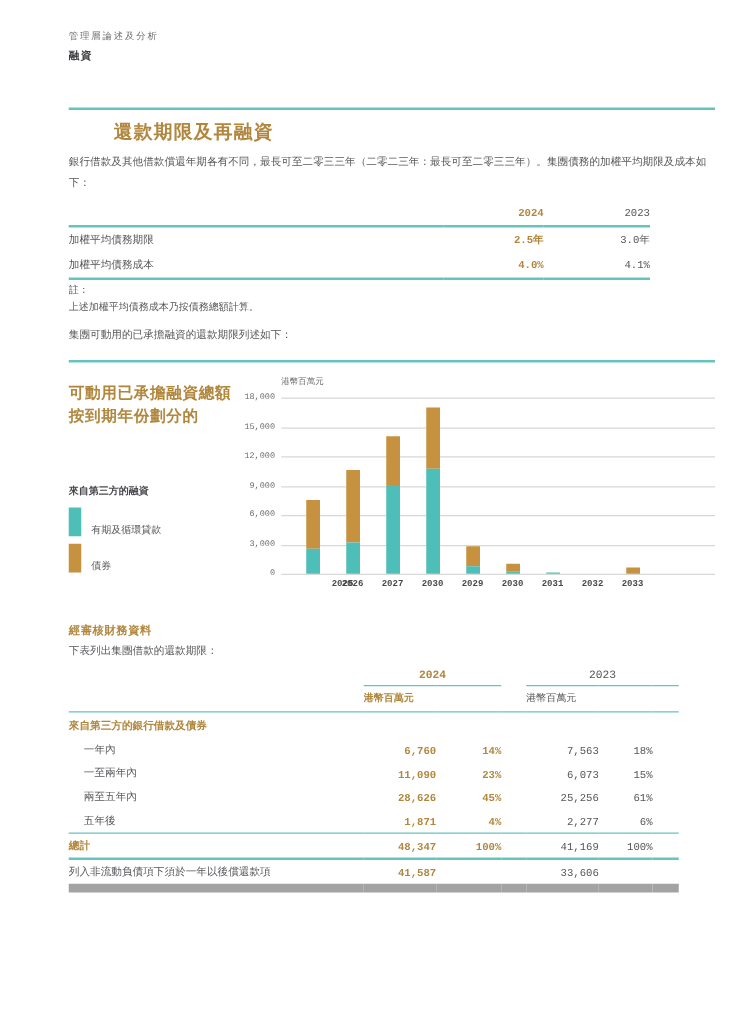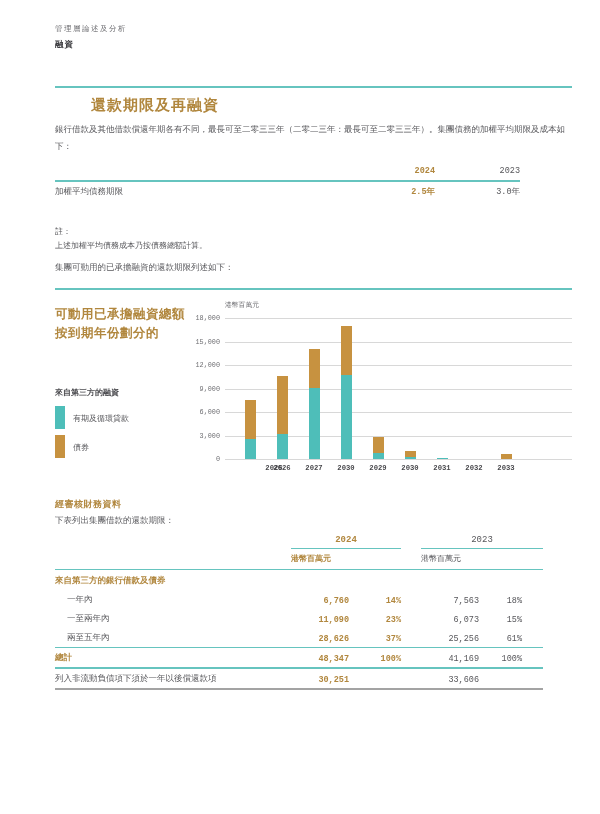--- a/index.html
+++ b/index.html
@@ -28,21 +28,21 @@
   .gray{color:#57575b;}
   
   .note-label{top:226px;left:55px;font-size:8px;color:#58585c;}
   .note-text{top:240px;left:55px;font-size:8px;color:#58585c;}
   .lead-out{top:262px;left:55px;font-size:8.5px;color:#58585c;}
   
   .chart-left{top:306px;left:55px;width:165px;}
   .chart-title{font-size:12.5px;font-weight:bold;color:#b1873e;line-height:1.55;letter-spacing:0.5px;}
   .legend{margin-top:42px;}
   .legend-title{font-size:8px;font-weight:bold;color:#4a4a4e;margin-bottom:8px;}
-  .legend-item{display:flex;align-items:center;margin-bottom:6px;}
+  .legend-item{display:flex;align-items:flex-end;margin-bottom:6px;}
   .legend-swatch{width:10px;height:23px;margin-right:8px;flex:0 0 auto;}
   .legend-label{font-size:8px;color:#58585c;padding-top:2px;}
   .chart-box{top:300px;left:225px;width:347px;}
   .chart-unit{font-size:6.8px;color:#6e6e72;margin-bottom:8px;}
   .plot{position:relative;width:347px;height:141px;}
   .gridline{position:absolute;left:0;width:347px;height:1px;background:#d8d8d8;}
   .ylabel{position:absolute;right:352px;transform:translateY(-50%);font-size:6.8px;color:#6e6e72;white-space:nowrap;}
   .bar{position:absolute;bottom:0;width:11px;display:flex;flex-direction:column-reverse;}
   .seg{width:11px;}
   .xlabel{position:absolute;top:146px;transform:translateX(-50%);font-size:7.2px;font-weight:bold;color:#48484c;}
@@ -53,21 +53,21 @@
   .t2{top:531px;left:55px;width:488px;border-collapse:collapse;table-layout:fixed;}
   .t2 td{font-size:8.5px;padding:3.5px 0;vertical-align:bottom;}
   .t2 .num{text-align:right;}
   .t2 .yearhead{text-align:center;font-size:9px;padding-bottom:3px;}
   .t2 td.grp-underline{border-bottom:1.5px solid #66c4bf;}
   .t2 tr.unitrow{border-bottom:1.5px solid #66c4bf;}
   .t2 tr.unitrow td{padding:4px 0 5px 0;font-size:8px;}
   .t2 tr.group-row td{padding-top:5px;}
   .t2 tr.total-row{border-top:1px solid #66c4bf;border-bottom:2px solid #66c4bf;}
   .t2 tr.less-row{border-bottom:1px solid #66c4bf;}
-  .t2 tr.nc-row{border-bottom:2px solid #a3a3a3;}
+  .t2 tr.nc-row{border-bottom:7px solid #a3a3a3;}
   .t2 .indent{padding-left:12px;}
   
   .page-num{top:766px;left:40px;font-size:10px;color:#b1873e;}
 </style>
 </head>
 <body>
 
 <div class="page">
 
   <div class="abs doc-header">
@@ -88,20 +88,25 @@
     <tbody>
         <tr class="hdr">
           <td></td>
           <td class="num goldb">2024</td>
           <td class="num gray">2023</td>
         </tr>
         <tr>
           <td class="gray">加權平均債務期限</td>
           <td class="num goldb">2.5年</td>
           <td class="num gray">3.0年</td>
+        </tr>
+        <tr class="last">
+          <td class="gray">加權平均債務成本</td>
+          <td class="num goldb">4.0%</td>
+          <td class="num gray">4.1%</td>
         </tr>
       </tbody>
   </table>
 
   <div class="abs note-label">註：</div>
   <div class="abs note-text">上述加權平均債務成本乃按債務總額計算。</div>
   <div class="abs lead-out">集團可動用的已承擔融資的還款期限列述如下：</div>
 
   <div class="abs divider" style="top:288px;"></div>
 
@@ -226,38 +231,47 @@
           <td class="num goldb">11,090</td>
           <td class="num goldb">23%</td>
           <td></td>
           <td class="num gray">6,073</td>
           <td class="num gray">15%</td>
           <td></td>
         </tr>
         <tr>
           <td class="gray indent">兩至五年內</td>
           <td class="num goldb">28,626</td>
-          <td class="num goldb">37%</td>
+          <td class="num goldb">45%</td>
           <td></td>
           <td class="num gray">25,256</td>
           <td class="num gray">61%</td>
+          <td></td>
+        </tr>
+        <tr>
+          <td class="gray indent">五年後</td>
+          <td class="num goldb">1,871</td>
+          <td class="num goldb">4%</td>
+          <td></td>
+          <td class="num gray">2,277</td>
+          <td class="num gray">6%</td>
           <td></td>
         </tr>
         <tr class="total-row">
           <td class="goldb">總計</td>
           <td class="num goldb">48,347</td>
           <td class="num goldb">100%</td>
           <td></td>
           <td class="num gray">41,169</td>
           <td class="num gray">100%</td>
           <td></td>
         </tr>
         <tr class="nc-row">
           <td class="gray">列入非流動負債項下須於一年以後償還款項</td>
-          <td class="num goldb">30,251</td>
+          <td class="num goldb">41,587</td>
           <td class="num goldb"></td>
           <td></td>
           <td class="num gray">33,606</td>
           <td class="num gray"></td>
           <td></td>
         </tr>
       </tbody>
   </table>
 
   <div class="abs page-num">84</div>

